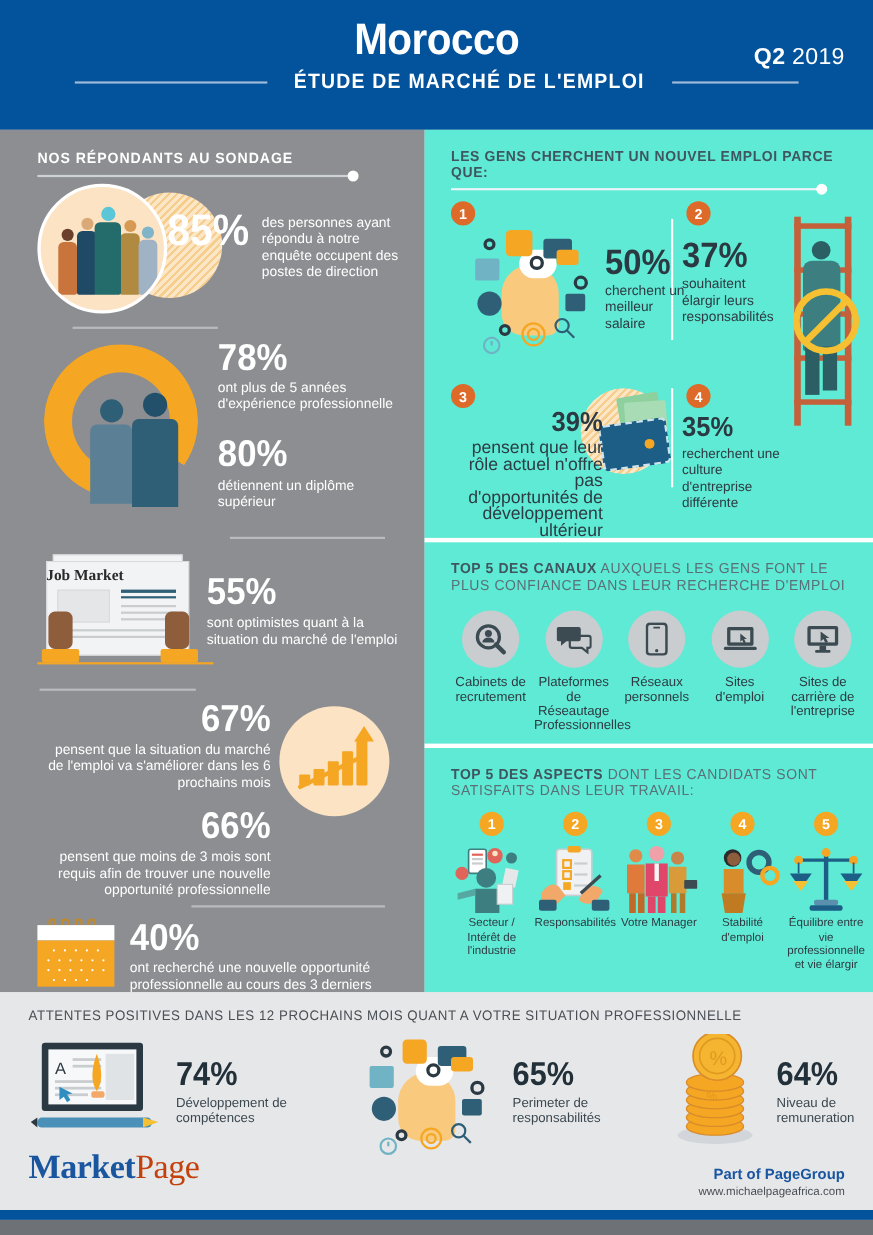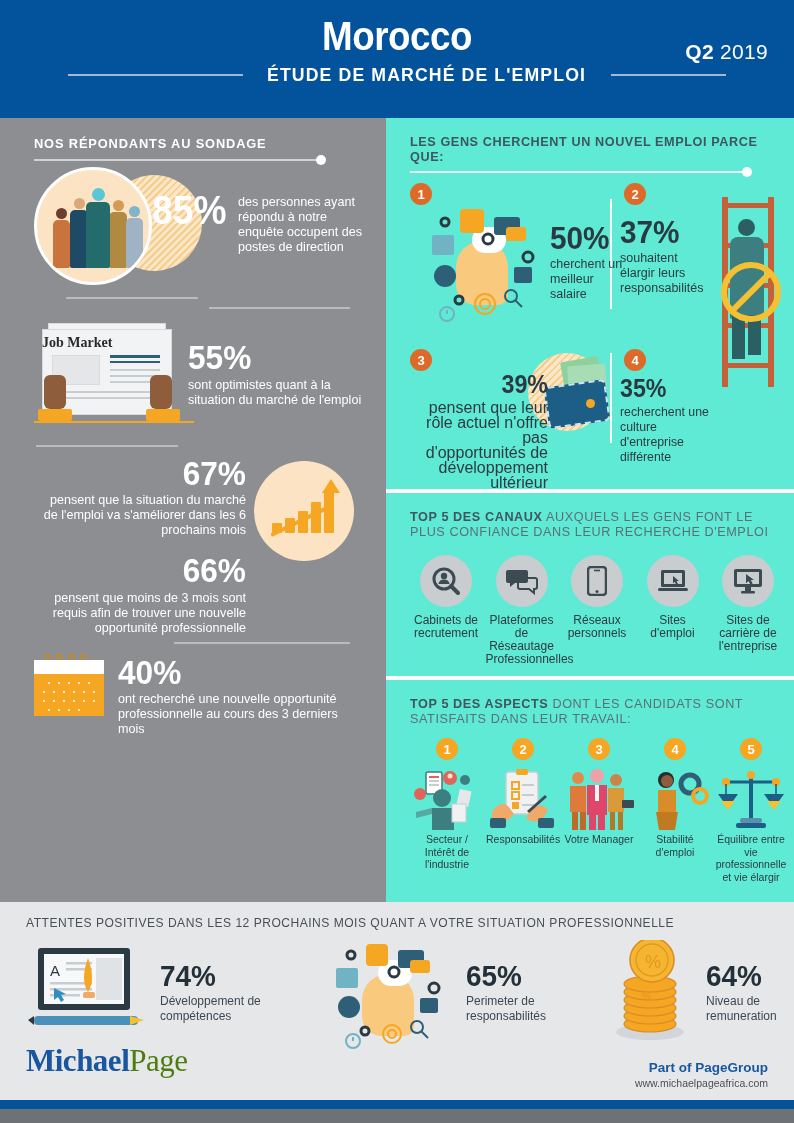--- a/index.html
+++ b/index.html
@@ -189,21 +189,21 @@
   .footer { flex: 1 1 auto; background: #e6e7e9; padding: 14px 26px 0 26px; position: relative; }
   .f-head { color: #4a4f55; font-size: 12.6px; letter-spacing: 0.5px; transform: scaleX(0.96); transform-origin:left; }
   .f-row { display: flex; align-items: center; margin-top: 10px; gap: 10px; }
   .f-item { display: flex; align-items: center; gap: 10px; }
   .f-pct { color: #22303a; font-weight: bold; font-size: 30px; line-height: 1;
            font-family:"Liberation Sans Narrow","Liberation Sans",sans-serif; transform: scaleX(0.93); transform-origin:left; }
   .f-cap { color: #3c4850; font-size: 12px; line-height: 14.5px; margin-top: 3px; }
 
   .logo { position: absolute; left: 26px; bottom: 44px; }
   .logo-m { font-family: "Liberation Serif", serif; font-size: 31px; font-weight: bold; color: #1a56a0; letter-spacing: -0.5px; }
-  .logo-p { font-family: "Liberation Serif", serif; font-size: 31px; color: #4d7c0f; letter-spacing: -0.5px; }
+  .logo-p { font-family: "Liberation Serif", serif; font-size: 31px; color: #c2410c; letter-spacing: -0.5px; }
   .credit { position: absolute; right: 26px; bottom: 34px; text-align: right; }
   .credit-1 { color: #1a56a0; font-size: 13.5px; font-weight: bold; }
   .credit-2 { color: #4a4f55; font-size: 10.5px; margin-top: 2px; }
 
   .bar-blue { position:absolute; left:0; right:0; bottom:14px; height: 9px; background:#02529c; }
   .bar-gray { position:absolute; left:0; right:0; bottom:0; height: 14px; background:#6e7276; }
 </style>
 </head>
 <body>
 
@@ -260,20 +260,39 @@
           </div>
         </div>
         <div style="margin-left:-12px;margin-top:24px;display:flex;align-items:flex-start;gap:6px;padding-left:23px;">
           <div class="pct pct-lg">85%</div>
           <div class="cap" style="width:130px;margin-top:4px;">des personnes ayant répondu à notre enquête occupent des postes de direction</div>
         </div>
       </div>
 
       <div class="divider" style="margin:12px 170px 6px 32px;"></div>
 
+      <div class="stat-row">
+        <div class="donut-wrap">
+          <div class="donut"></div>
+          <div class="biz" style="left:48px;top:58px;">
+            <div class="h" style="width:21px;height:21px;background:#2e5f77;margin:0 auto;"></div>
+            <div class="t" style="width:38px;height:72px;background:#5b7f95;margin-top:2px;"></div>
+          </div>
+          <div class="biz" style="left:86px;top:52px;">
+            <div class="h" style="width:22px;height:22px;background:#22506b;margin:0 auto;"></div>
+            <div class="t" style="width:42px;height:80px;background:#2e5f77;margin-top:2px;"></div>
+          </div>
+        </div>
+        <div style="margin-left:4px;margin-top:4px;">
+          <div class="pct pct-md">78%</div>
+          <div class="cap" style="width:170px;margin-top:4px;">ont plus de 5 années d'expérience professionnelle</div>
+          <div class="pct pct-md" style="margin-top:22px;">80%</div>
+          <div class="cap" style="width:170px;margin-top:4px;">détiennent un diplôme supérieur</div>
+        </div>
+      </div>
 
       <div class="divider" style="margin:8px 18px 8px 175px;"></div>
 
       <div class="stat-row">
         <div class="news-wrap">
           <div class="paper" style="left:14px;top:6px;width:118px;height:16px;"></div>
           <div class="paper" style="left:8px;top:12px;width:130px;height:86px;"></div>
           <div style="position:absolute;left:8px;top:18px;font-family:'Liberation Serif',serif;font-weight:bold;font-size:14px;color:#2a2a2a;">Job Market</div>
           <div class="paper" style="left:18px;top:38px;width:48px;height:30px;background:#e4e6e8;"></div>
           <div class="line" style="left:76px;top:38px;width:50px;height:3px;background:#2e5f77;"></div>
@@ -737,21 +756,21 @@
         </div>
         <div>
           <div class="f-pct">64%</div>
           <div class="f-cap" style="width:100px;">Niveau de remuneration</div>
         </div>
       </div>
 
     </div>
 
     <div class="logo">
-      <span class="logo-m">Michael</span><span class="logo-p">Page</span>
+      <span class="logo-m">Market</span><span class="logo-p">Page</span>
     </div>
 
     <div class="credit">
       <div class="credit-1">Part of PageGroup</div>
       <div class="credit-2">www.michaelpageafrica.com</div>
     </div>
 
     <div class="bar-blue"></div>
     <div class="bar-gray"></div>
   </div>

